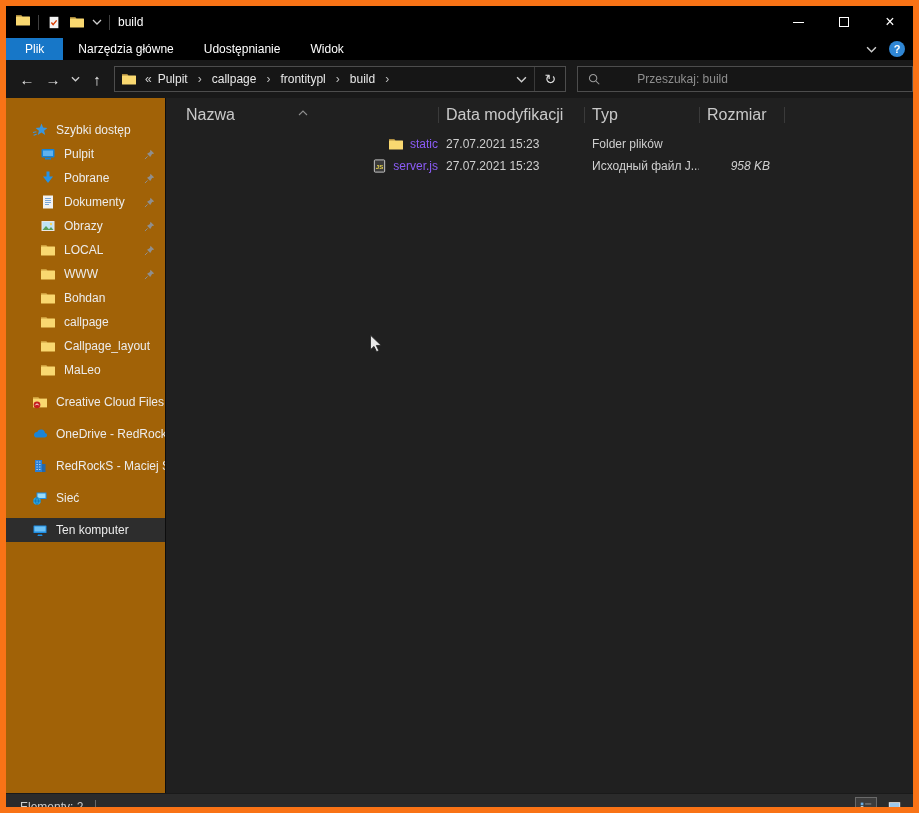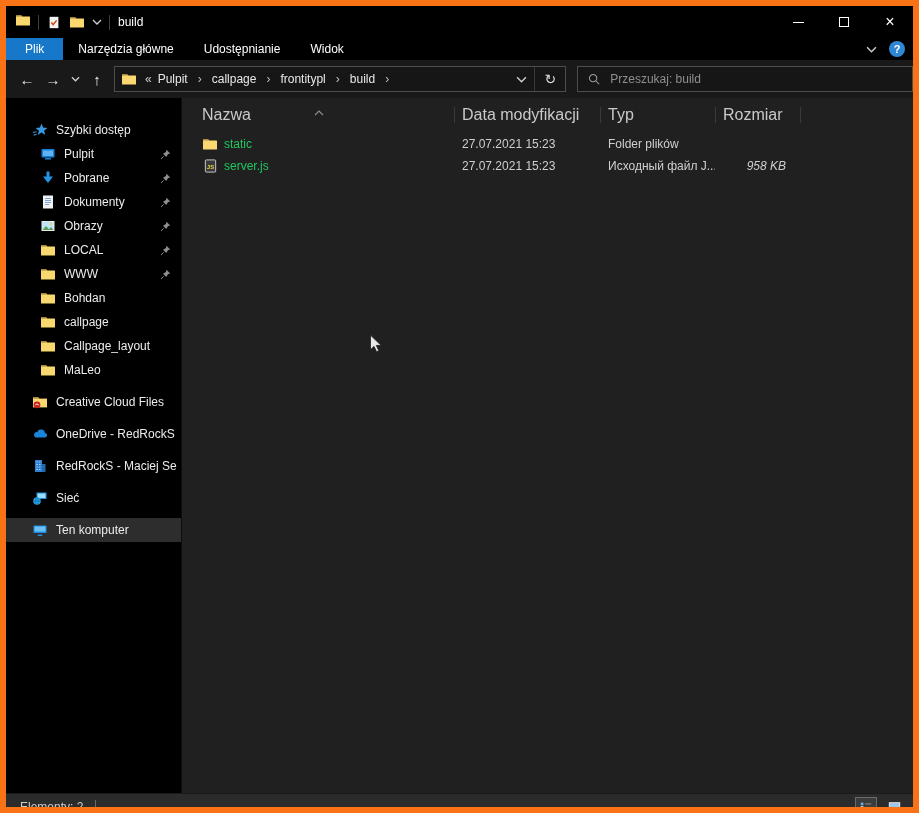--- a/index.html
+++ b/index.html
@@ -32,45 +32,45 @@
   .navbtn.small{ width:14px; }
   .addressbar{ width:454px; height:26px; border:1px solid #4d4d4d; background:#161616; display:flex; align-items:center; padding-left:6px; color:#e8e8e8; font-size:12px; }
   .addressbar .ic{ margin-right:6px; }
   .crumb{ padding:0 2px; white-space:nowrap; }
   .crumb-sep{ color:#bdbdbd; padding:0 8px; font-size:12px; }
   .overflow-ch{ color:#cfcfcf; padding:0 4px 0 2px; }
   .addr-right{ margin-left:auto; display:flex; align-items:center; height:100%; }
   .addr-right .vdiv{ height:24px; background:#3a3a3a; }
   .refresh-btn{ width:30px; text-align:center; color:#dcdcdc; font-size:14px; }
   .addr-chev{ width:26px; display:flex; justify-content:center; }
-  .searchbar{ width:337px; height:26px; border:1px solid #4d4d4d; background:#161616; display:flex; align-items:center; margin-left:11px; padding:0 8px; }
+  .searchbar{ width:337px; height:26px; border:1px solid #4d4d4d; background:#161616; display:flex; align-items:center; margin-left:11px; padding:0 8px;gap:27px; }
   .searchbar input{ background:transparent; border:none; outline:none; color:#cfcfcf; font-size:12px; width:100%; margin-left:8px; font-family:inherit; }
   .searchbar input::placeholder{ color:#8f8f8f; opacity:1; }
 
   
   .bodyarea{ display:flex; height:695px; }
-  .sidebar{ width:176px; background:#000000; border-right:1px solid #0d0d0d; padding-top:20px; overflow:hidden; }
+  .sidebar{ width:160px; background:#a16207; border-right:1px solid #0d0d0d; padding-top:20px; overflow:hidden; }
   .sb-item{ height:24px; display:flex; align-items:center; color:#ececec; font-size:12px; white-space:nowrap; }
   .sb-item.lvl0{ padding-left:26px; }
   .sb-item.lvl1{ padding-left:34px; }
   .sb-item.gap{ margin-top:8px; }
   .sb-item.selected{ background:#2d2d2d; }
   .sb-item .lbl{ margin-left:8px; overflow:hidden; }
   .sb-item .pin{ margin-left:auto; padding-right:9px; display:flex; }
 
   .main{ flex:1; background:#202020; padding-top:4px; position:relative; }
   .colheaders{ display:flex; height:26px; position:relative; }
   .hcell{ color:#c9c9c9; font-size:16px; display:flex; align-items:center; padding-left:20px; position:relative; }
   .hcell + .hcell{ padding-left:8px; }
   .hcell + .hcell::before{ content:""; position:absolute; left:0; top:5px; height:16px; width:1px; background:#3a3a3a; }
   .sort-chevron{ position:absolute; left:132px; top:0px; }
   .filerows{ margin-top:5px; }
   .frow{ display:flex; height:22px; align-items:center; }
   .fcell{ font-size:12px; color:#cfcfcf; overflow:hidden; white-space:nowrap; }
-  .fcell.name{ color:#22c55e; display:flex; align-items:center; padding-left:20px; }
+  .fcell.name{ color:#8b5cf6; display:flex; align-items:center; padding-left:20px;justify-content:flex-end; }
   .fcell.name .lbl{ margin-left:6px; }
   .fcell.pad{ padding-left:8px; }
   .fcell.size{ text-align:right; padding-right:14px;font-style:italic; }
 
   
   .statusbar{ height:26px; background:#2b2b2b; display:flex; align-items:center; padding:0 8px 0 14px; border-top:1px solid #1a1a1a; }
   .status-text{ color:#cccccc; font-size:12px; }
   .statusbar .vdiv{ height:13px; background:#6a6a6a; margin-left:12px; }
   .view-btns{ margin-left:auto; display:flex; gap:6px; align-items:center; }
   .view-btn{ width:22px; height:20px; display:flex; align-items:center; justify-content:center; border:1px solid transparent; }

